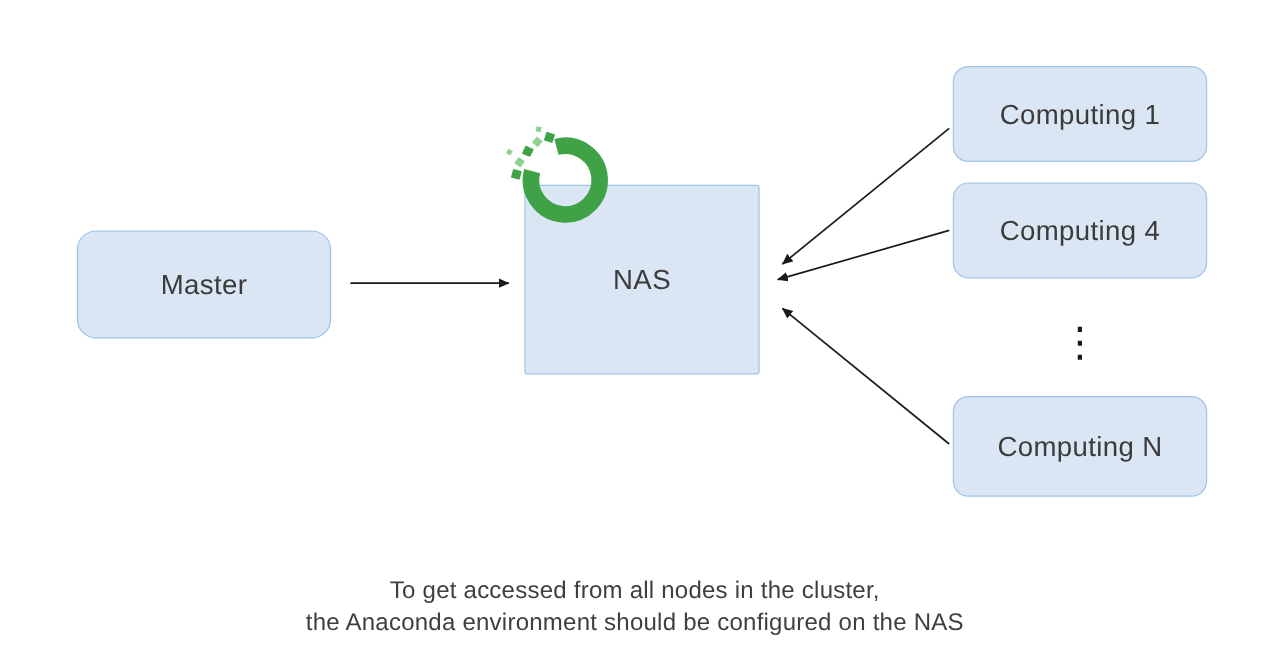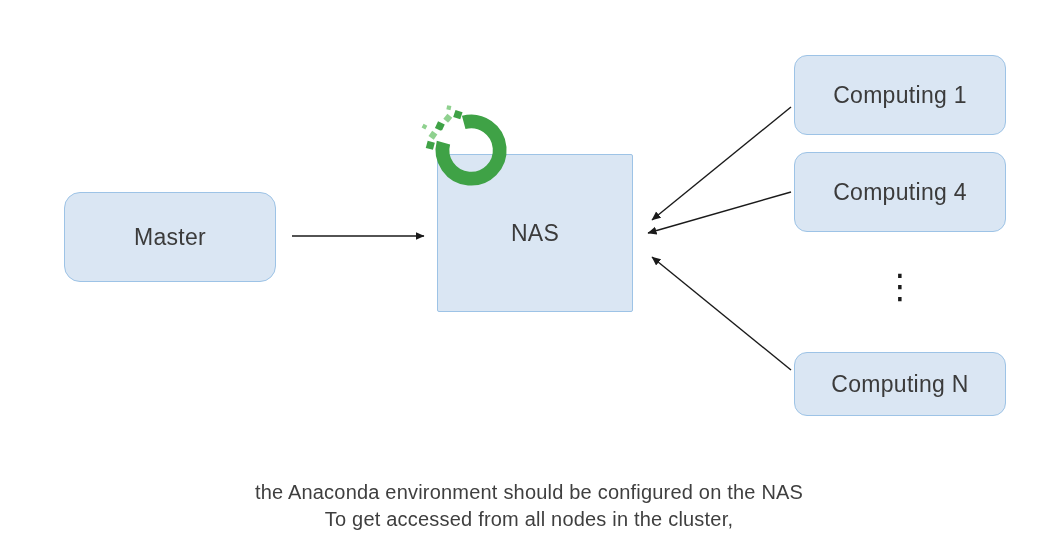--- a/index.html
+++ b/index.html
@@ -49,23 +49,22 @@
     width: 212px; height: 80px;
     border-radius: 13px;
   }
   .node-computing2 {
     left: 794px; top: 152px;
     width: 212px; height: 80px;
     border-radius: 13px;
   }
   .node-computingN {
     left: 794px; top: 330px;
-    width: 212px; height: 64px;
+    width: 212px; height: 84px;
     border-radius: 13px;
-    margin-top: 22px;
   }
   .v-ellipsis {
     position: absolute;
     left: 882px; top: 254px;
     width: 36px; height: 64px;
     text-align: center;
     font-size: 34px;
     line-height: 64px;
     color: #1a1a1a;
     font-weight: 400;
@@ -138,17 +137,17 @@
       <rect x="13" y="29" width="6" height="6" fill="#8fd18f" transform="rotate(35 16 32)"></rect>
       <rect x="10" y="38" width="7" height="7" fill="#3fa246" transform="rotate(15 13.5 41.5)"></rect>
       <rect x="22" y="28" width="5" height="5" fill="#ffffff" transform="rotate(30 24.5 30.5)"></rect>
       <rect x="30" y="20" width="5" height="5" fill="#ffffff" transform="rotate(20 32.5 22.5)"></rect>
       <rect x="6" y="22" width="4" height="4" fill="#8fd18f" transform="rotate(28 8 24)"></rect>
       <rect x="29" y="4" width="4" height="4" fill="#8fd18f" transform="rotate(12 31 6)"></rect>
     </svg>
   </div>
 
   <div class="caption">
+    <div>To get accessed from all nodes in the cluster,</div>
     <div>the Anaconda environment should be configured on the NAS</div>
-    <div>To get accessed from all nodes in the cluster,</div>
   </div>
 
 </div>
 
 </body></html>

